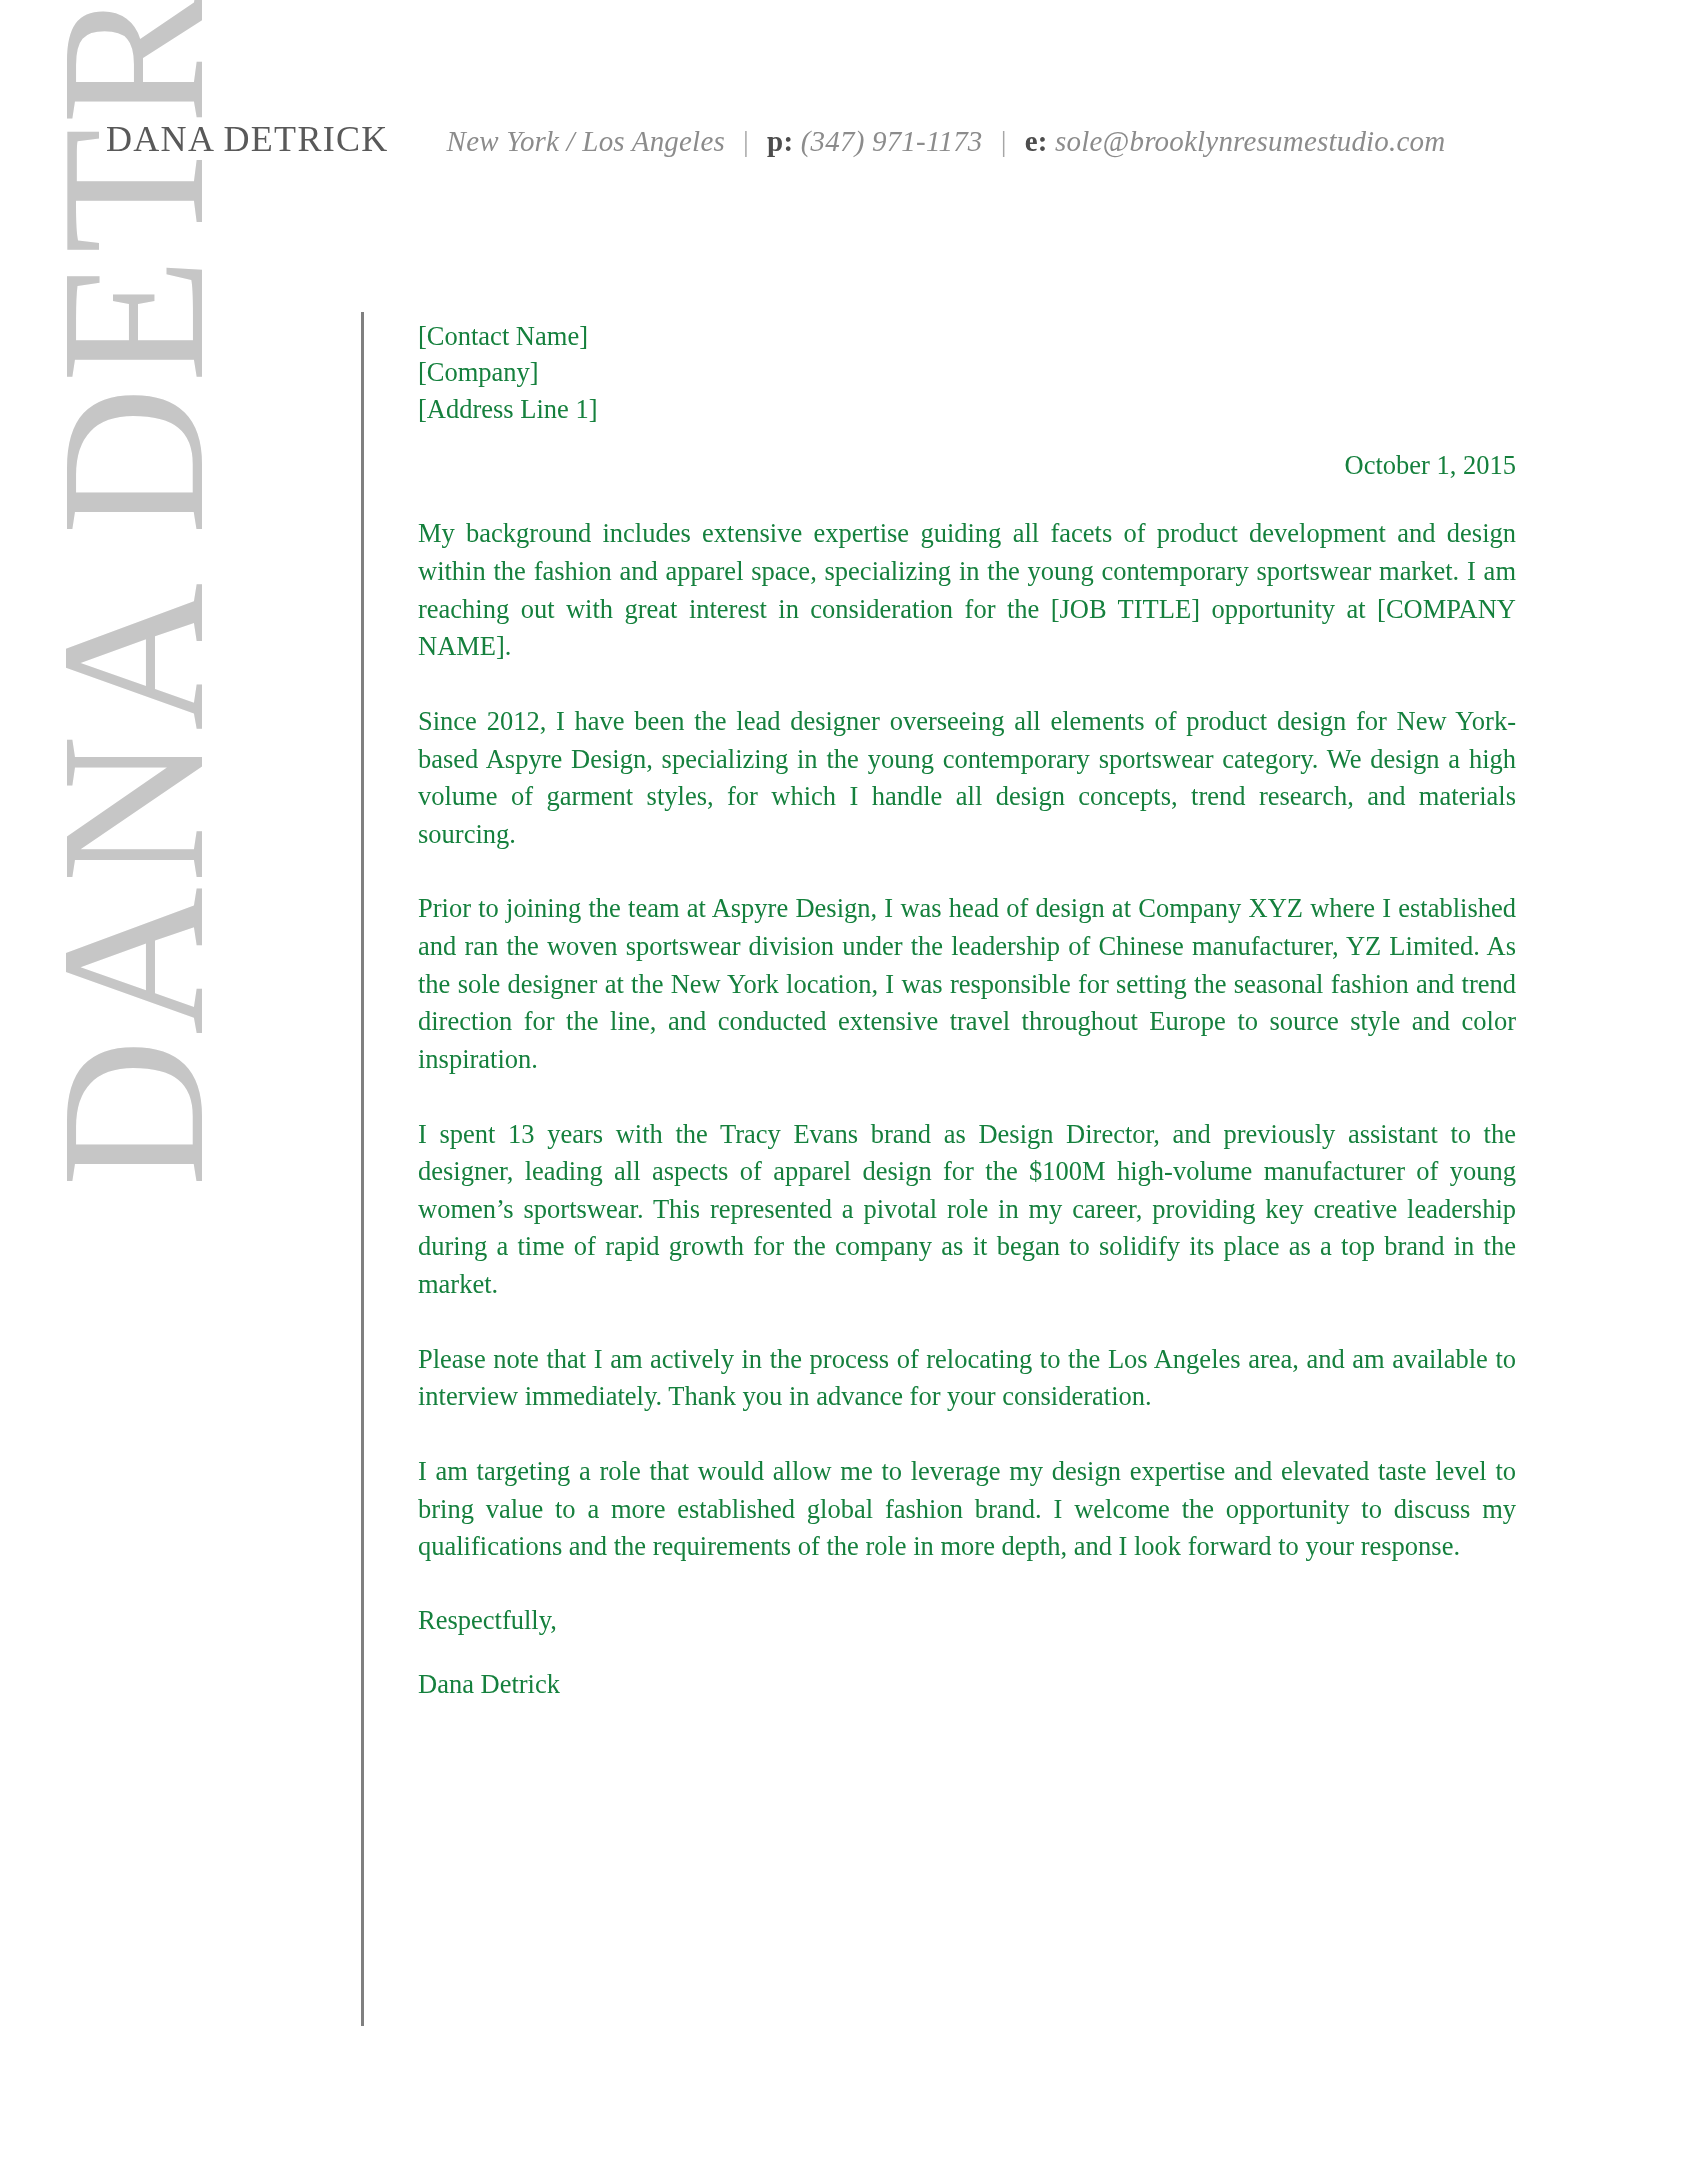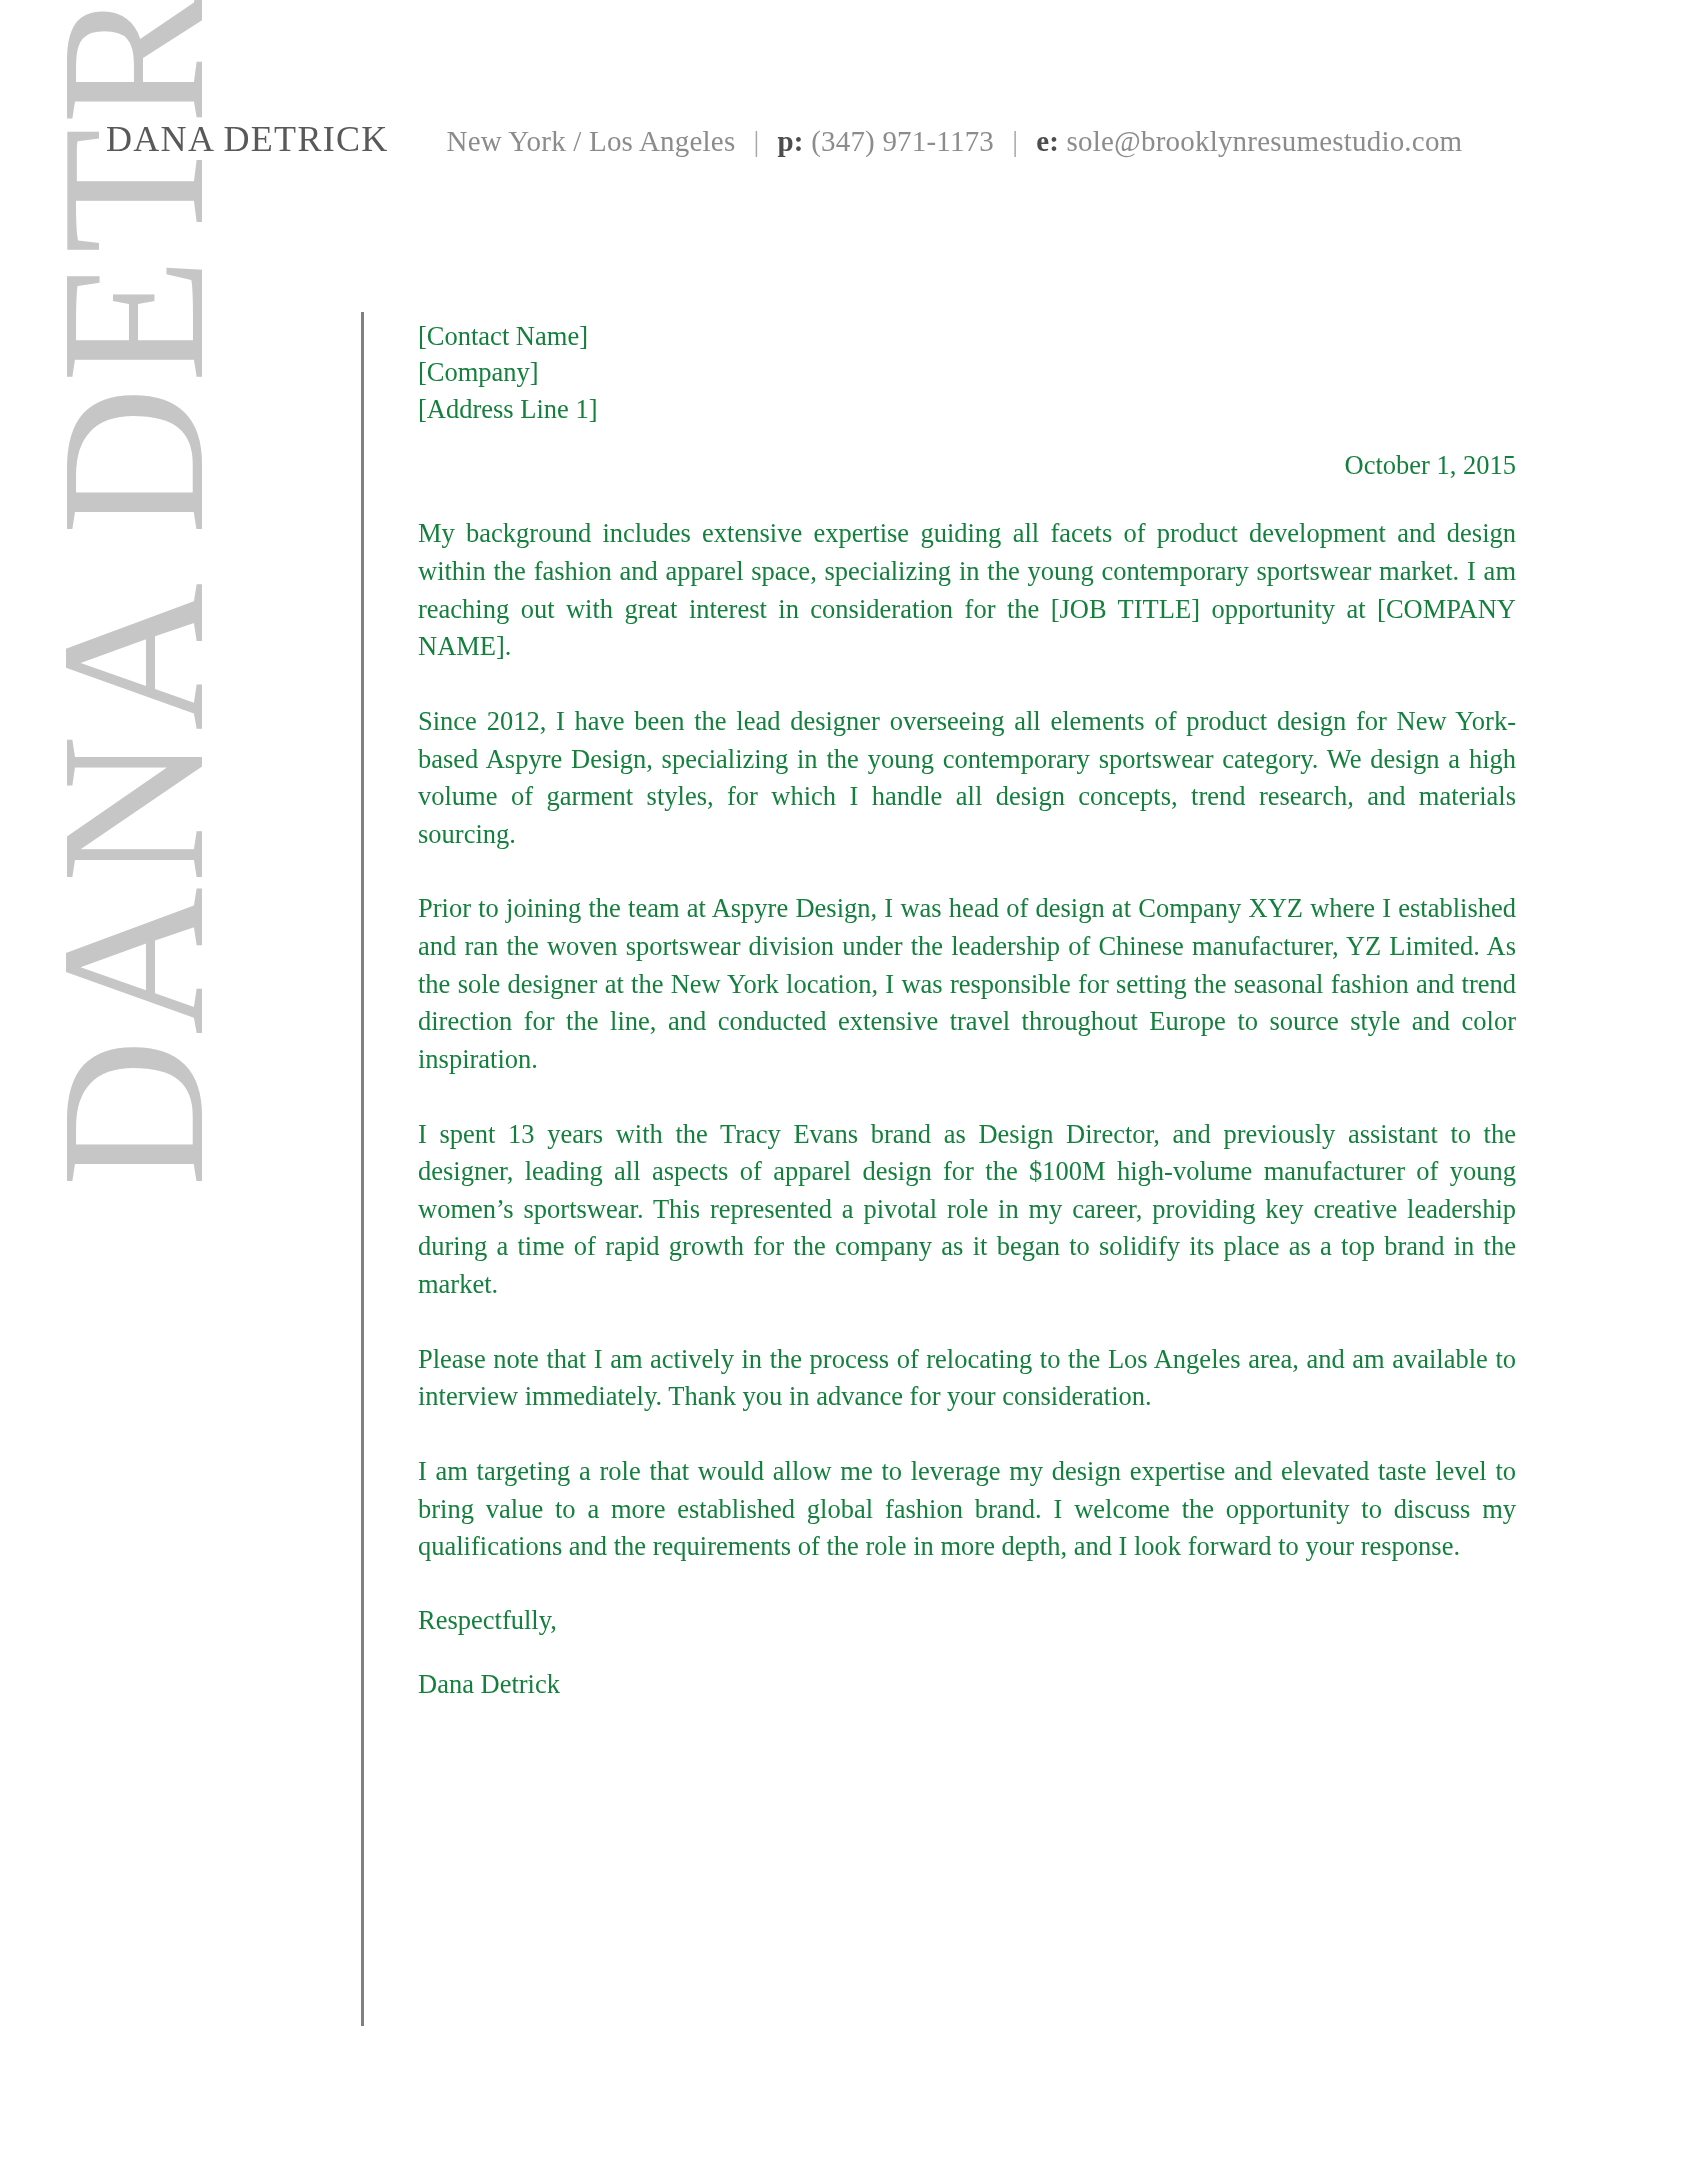--- a/index.html
+++ b/index.html
@@ -43,20 +43,21 @@
     display: inline-block;
     padding: 0 10.6px;
     color: #a6a6a6;
   }
   .contact-key {
     font-weight: 700;
     color: #4d4d4d;
   }
   .contact-val {
     color: #8c8c8c;
+    font-style: italic;
   }
 
   
   .watermark {
     position: absolute;
     left: -662px;
     top: 284px;
     width: 1588px;
     height: 218px;
     transform: rotate(-90deg);

